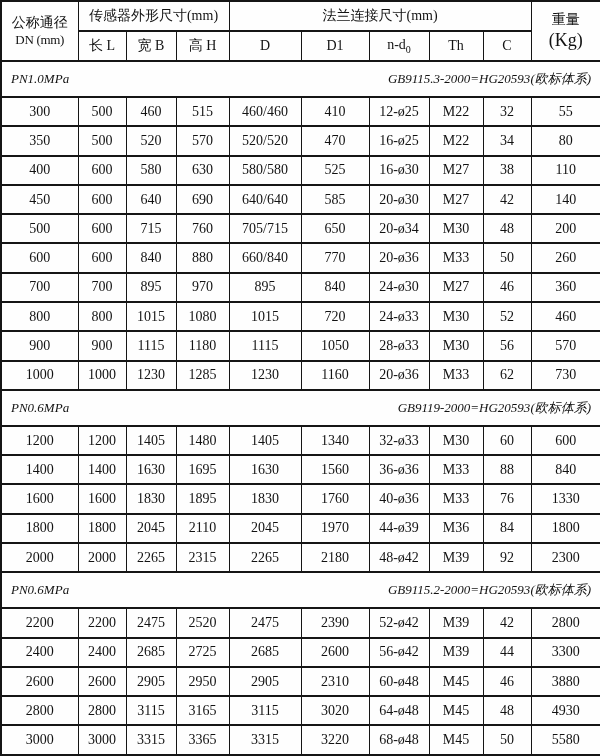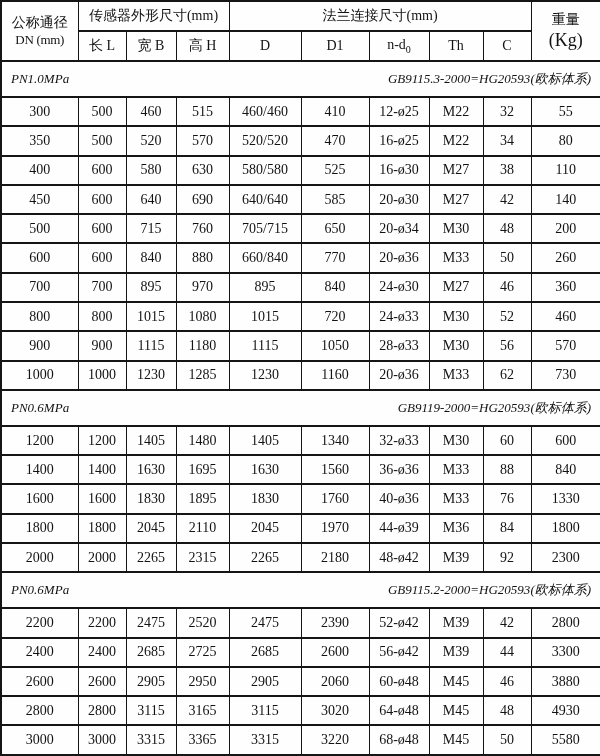--- a/index.html
+++ b/index.html
@@ -354,21 +354,21 @@
     <td>44</td>
     <td>3300</td>
   </tr>
 
   <tr class="data-row">
     <td>2600</td>
     <td>2600</td>
     <td>2905</td>
     <td>2950</td>
     <td>2905</td>
-    <td>2060</td>
+    <td>2310</td>
     <td>60-ø48</td>
     <td>M45</td>
     <td>46</td>
     <td>3880</td>
   </tr>
 
   <tr class="data-row">
     <td>2800</td>
     <td>2800</td>
     <td>3115</td>

